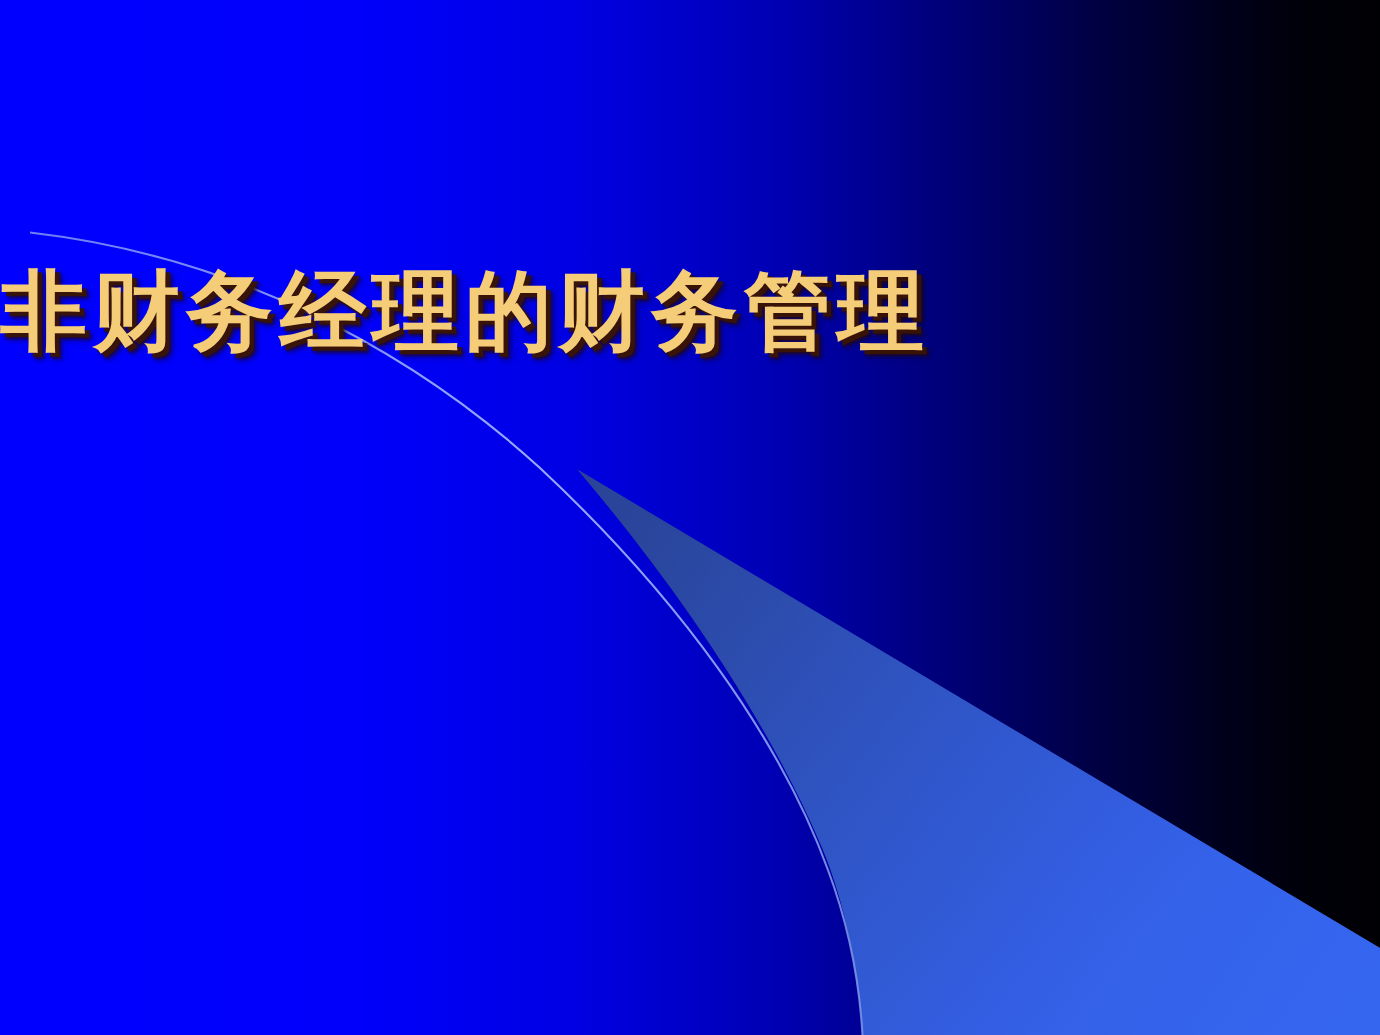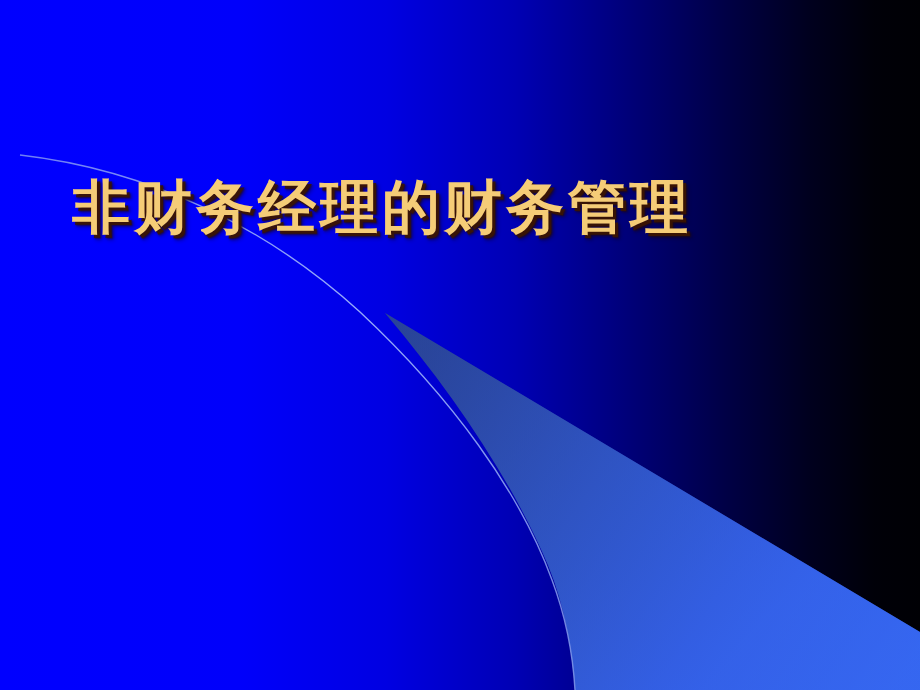--- a/index.html
+++ b/index.html
@@ -42,21 +42,20 @@
     height: 690px;
     display: block;
   }
 
   
   .title-wrap {
     position: absolute;
     left: 0;
     top: 168px;
     width: 764px;
-    text-align: center;
     pointer-events: none;
   }
   .slide-title {
     display: inline-block;
     margin: 0;
     font-family: "DejaVu Sans", "Liberation Sans", sans-serif;
     font-size: 58px;
     line-height: 78px;
     font-weight: bold;
     letter-spacing: 4px;

